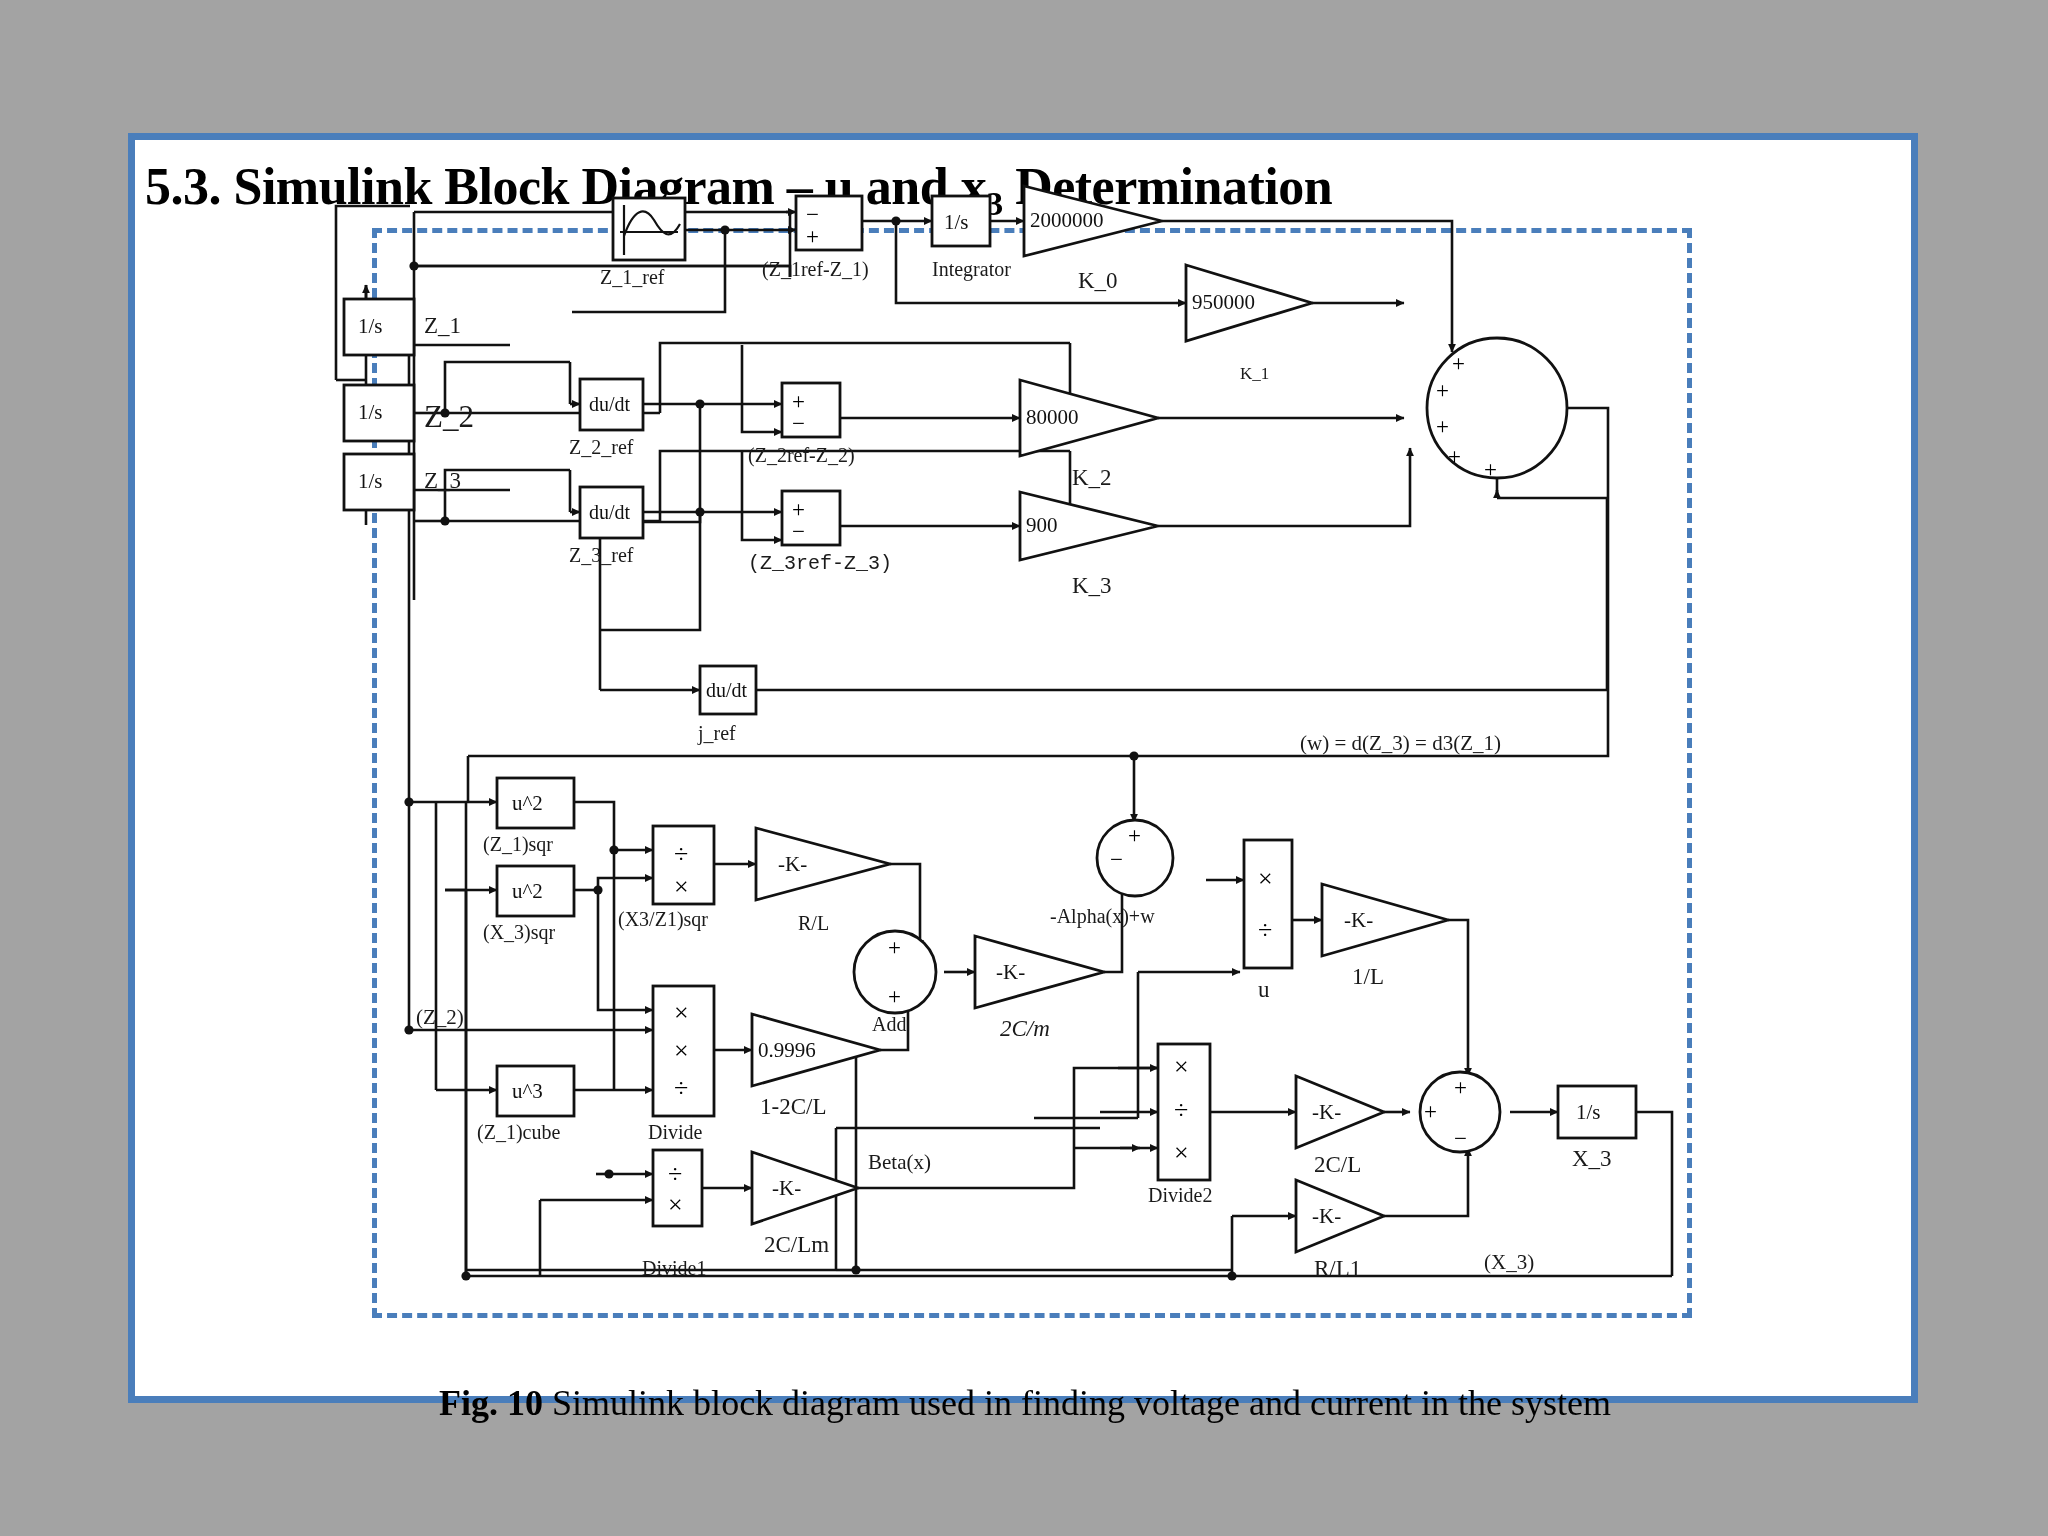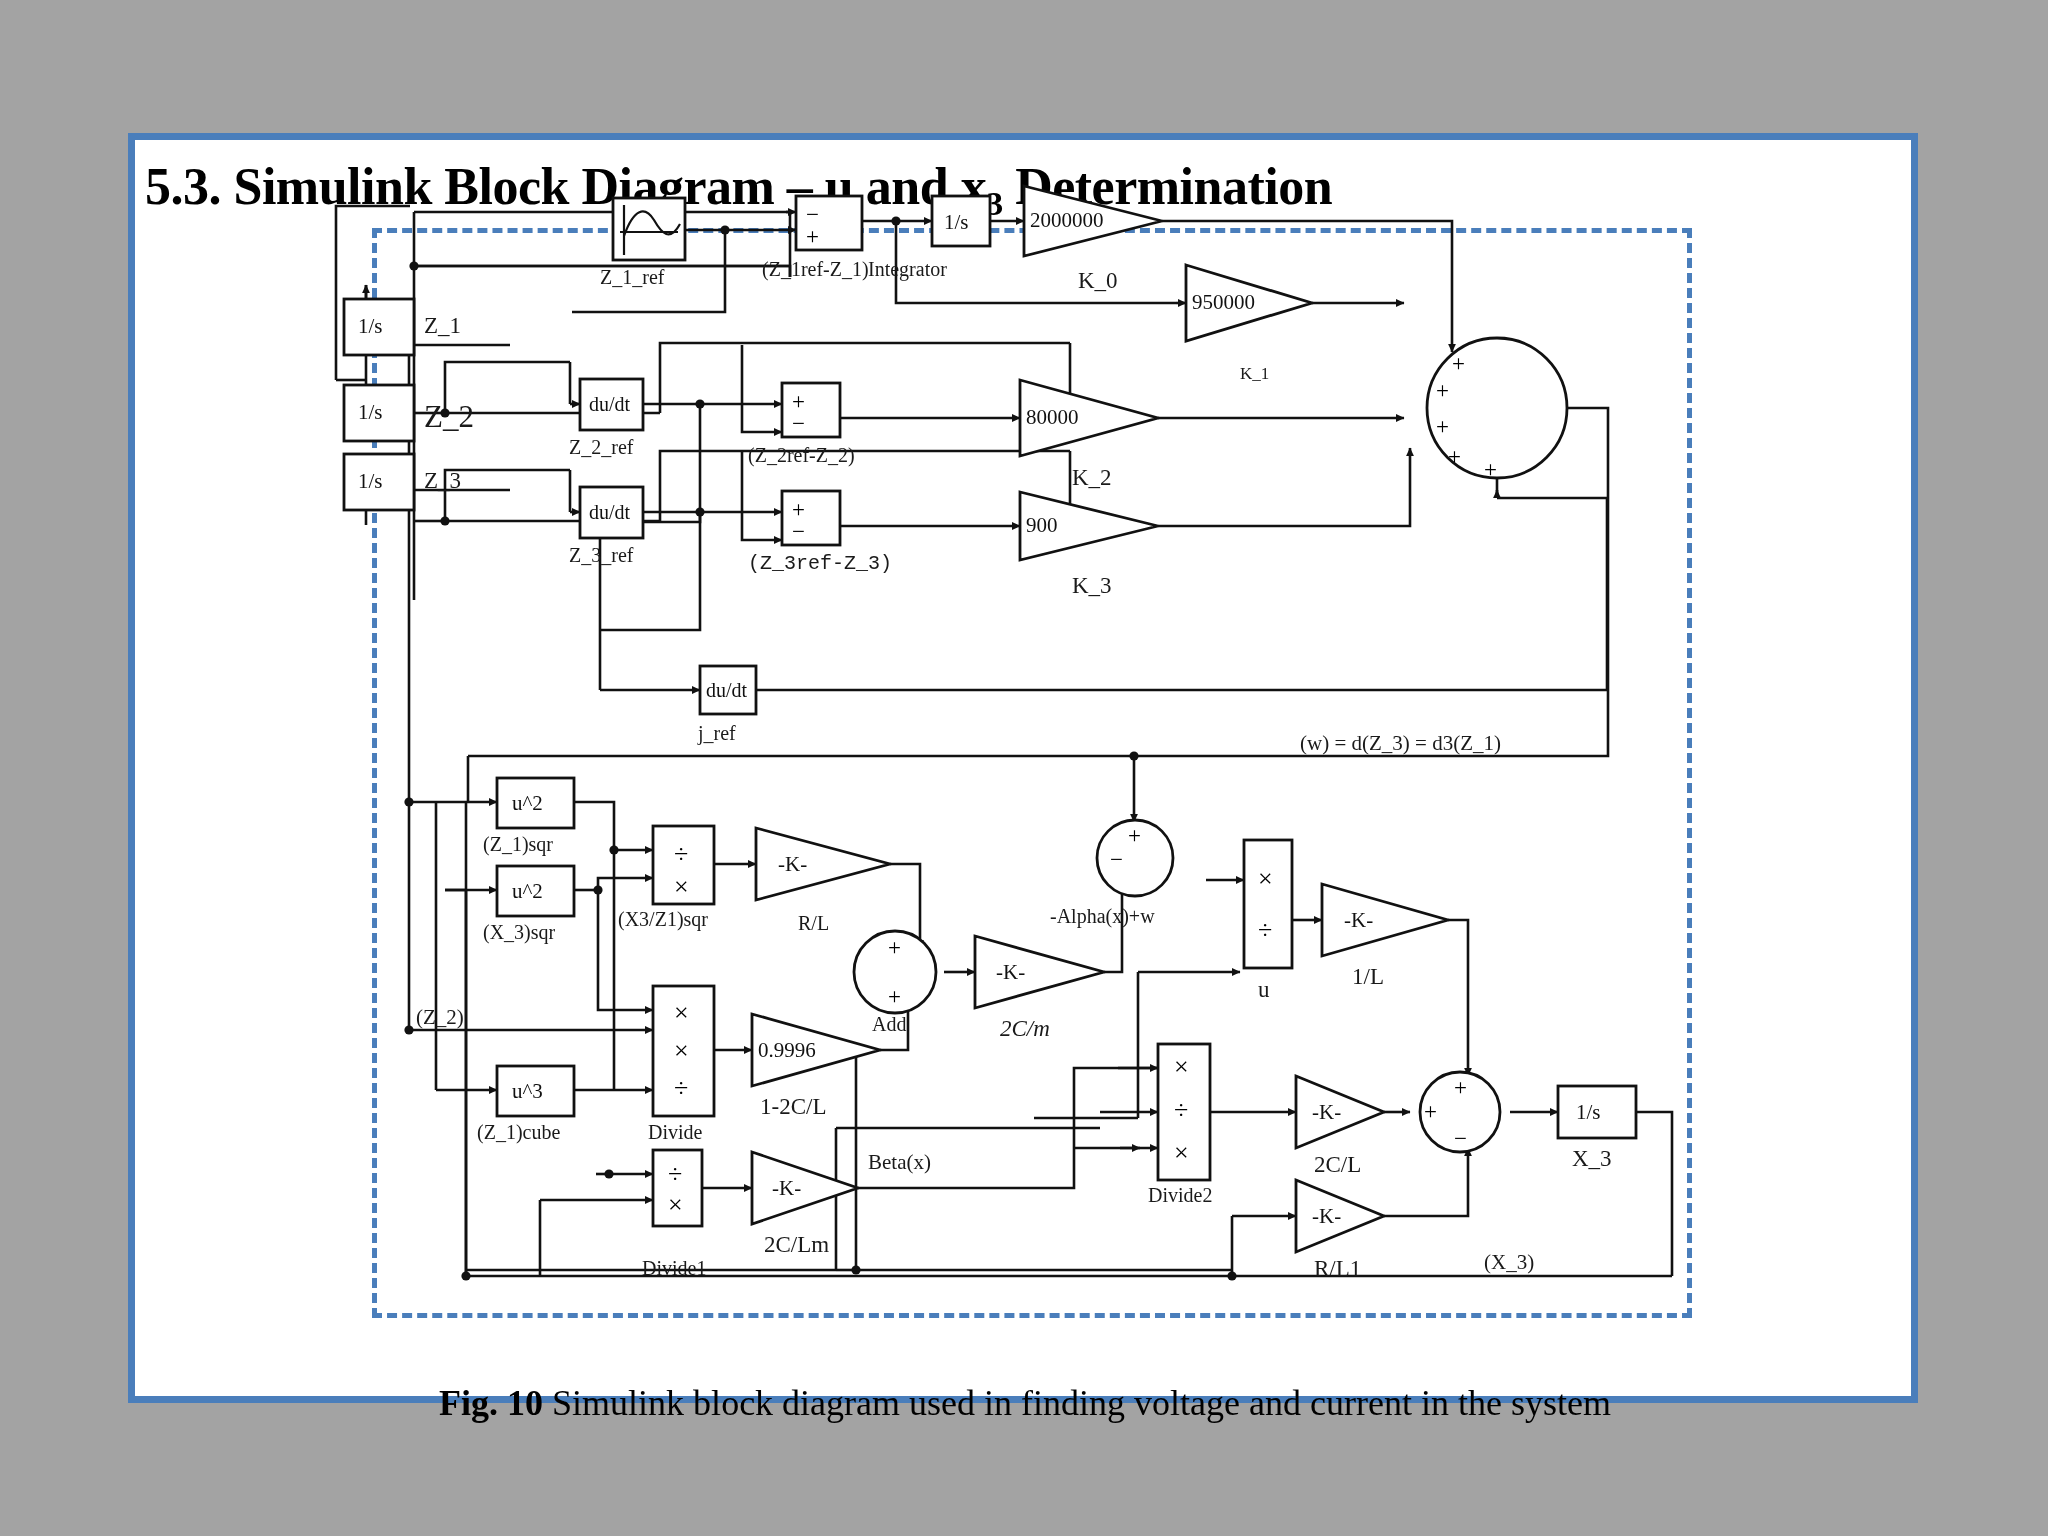--- a/index.html
+++ b/index.html
@@ -405,21 +405,21 @@
   <div class="blk-text" style="left:358px; top:314px;">1/s</div>
   <div class="blk-label" style="left:424px; top:313px; font-size:23px;">Z_1</div>
 
   <div class="blk-label" style="left:600px; top:266px;">Z_1_ref</div>
 
   <div class="port" style="left:806px; top:203px;">−</div>
   <div class="port" style="left:806px; top:225px;">+</div>
   <div class="blk-label" style="left:762px; top:258px;">(Z_1ref-Z_1)</div>
 
   <div class="blk-text" style="left:944px; top:210px;">1/s</div>
-  <div class="blk-label" style="left:868px; top:258px;">Integrator</div>
+  <div class="blk-label" style="left:932px; top:258px;">Integrator</div>
 
   <div class="blk-text" style="left:1030px; top:208px;">2000000</div>
   <div class="blk-label" style="left:1078px; top:268px; font-size:23px;">K_0</div>
 
   <div class="blk-text" style="left:1192px; top:290px;">950000</div>
   <div class="blk-label" style="left:1240px; top:364px; font-size:17px;">K_1</div>
 
   <div class="blk-text" style="left:358px; top:400px;">1/s</div>
   <div class="blk-label" style="left:424px; top:399px; font-size:31px;">Z_2</div>
 

